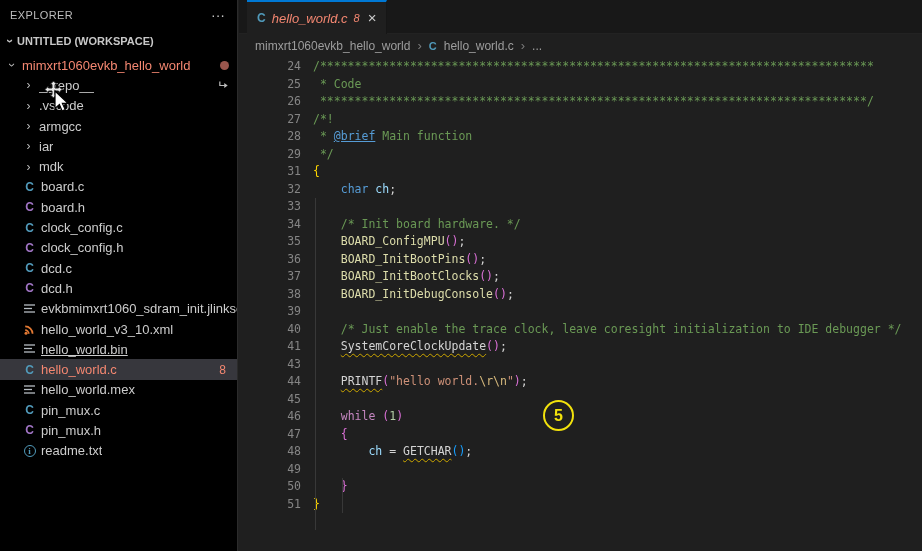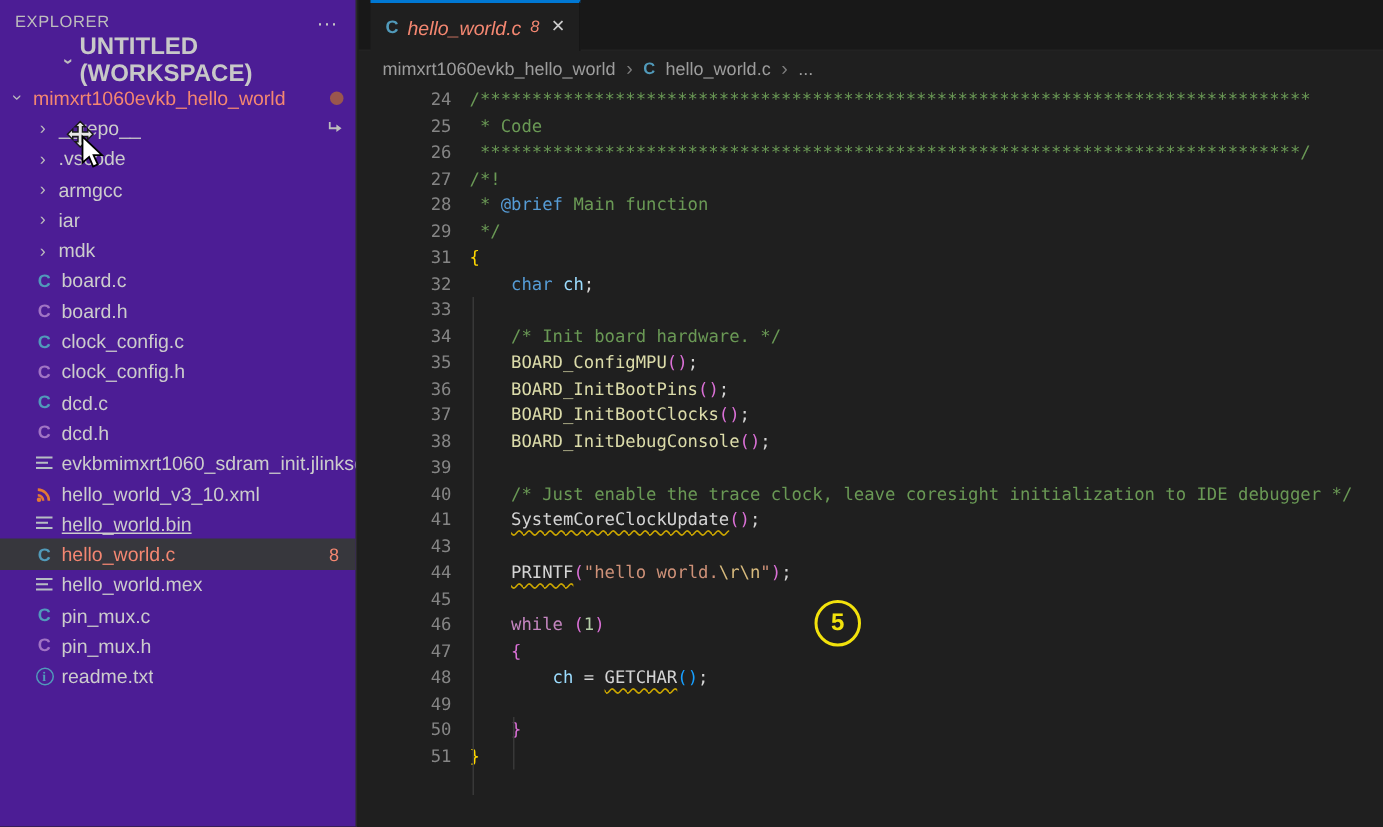--- a/index.html
+++ b/index.html
@@ -4,27 +4,27 @@
 <style>
   * { box-sizing: border-box; }
   html,body { margin:0; padding:0; }
   body {
     width:922px; height:551px; overflow:hidden; position:relative;
     background:#1f1f1f; font-family:"Liberation Sans", sans-serif;
     -webkit-font-smoothing:antialiased;
   }
   
   .sidebar { position:absolute; left:0; top:0; width:238px; height:551px;
-    background:#4c1d95; border-right:1px solid #2b2b2b; }
+    background:#000000; border-right:1px solid #2b2b2b; }
   .pane-header { height:30px; display:flex; align-items:center; justify-content:space-between;
     padding:0 12px 0 10px; }
   .pane-title { color:#bdbdbd; font-size:11px; letter-spacing:0.4px; }
   .pane-actions { color:#c5c5c5; font-size:14px; line-height:10px; cursor:default; }
   .workspace-row { height:22px; display:flex; align-items:center; padding-left:2px;
-    color:#c8c8c8; font-size:16px; font-weight:bold;margin-left:36px; }
+    color:#c8c8c8; font-size:11px; font-weight:bold; }
   .tree { margin-top:3px; }
   .row { height:20.3px; display:flex; align-items:center; position:relative;
     font-size:13px; color:#cccccc; cursor:default; }
   .row.selected { background:#37373d; }
   .twisty { width:15px; flex:none; text-align:center; color:#bdbdbd; font-size:12px; }
   .twisty::before { content:"\203A"; display:inline-block; }
   .twisty.expanded::before { transform:rotate(90deg); }
   .ficon { width:17px; flex:none; display:inline-flex; justify-content:center; align-items:center; }
   .label { margin-left:3px; white-space:nowrap; overflow:hidden; }
   .err { color:#f48771; }
@@ -48,21 +48,21 @@
   .breadcrumb { height:23px; display:flex; align-items:center; gap:7px;
     padding-left:16px; font-size:12px; color:#9d9d9d; }
   .breadcrumb .sep { color:#7b7b7b; font-size:13px; }
   
   .code-wrap { position:absolute; top:58px; left:0; right:0; bottom:0;
     font-family:"DejaVu Sans Mono", monospace; font-size:11.5px; }
   .code-line { height:17.5px; line-height:17.5px; display:flex; white-space:pre; }
   .ln { width:62px; flex:none; text-align:right; color:#858585; }
   .lc { margin-left:12px; }
   .tk-c  { color:#6a9955; }
-  .tk-doc{ color:#569cd6; }
+  .tk-doc{ color:#569cd6;text-decoration:underline; }
   .tk-k  { color:#569cd6; }
   .tk-ctl{ color:#c586c0; }
   .tk-fn { color:#dcdcaa; }
   .tk-v  { color:#9cdcfe; }
   .tk-n  { color:#b5cea8; }
   .tk-s  { color:#ce9178; }
   .tk-e  { color:#d7ba7d; }
   .tk-p  { color:#d4d4d4; }
   .tk-b1 { color:#ffd700; }
   .tk-b2 { color:#da70d6; }

